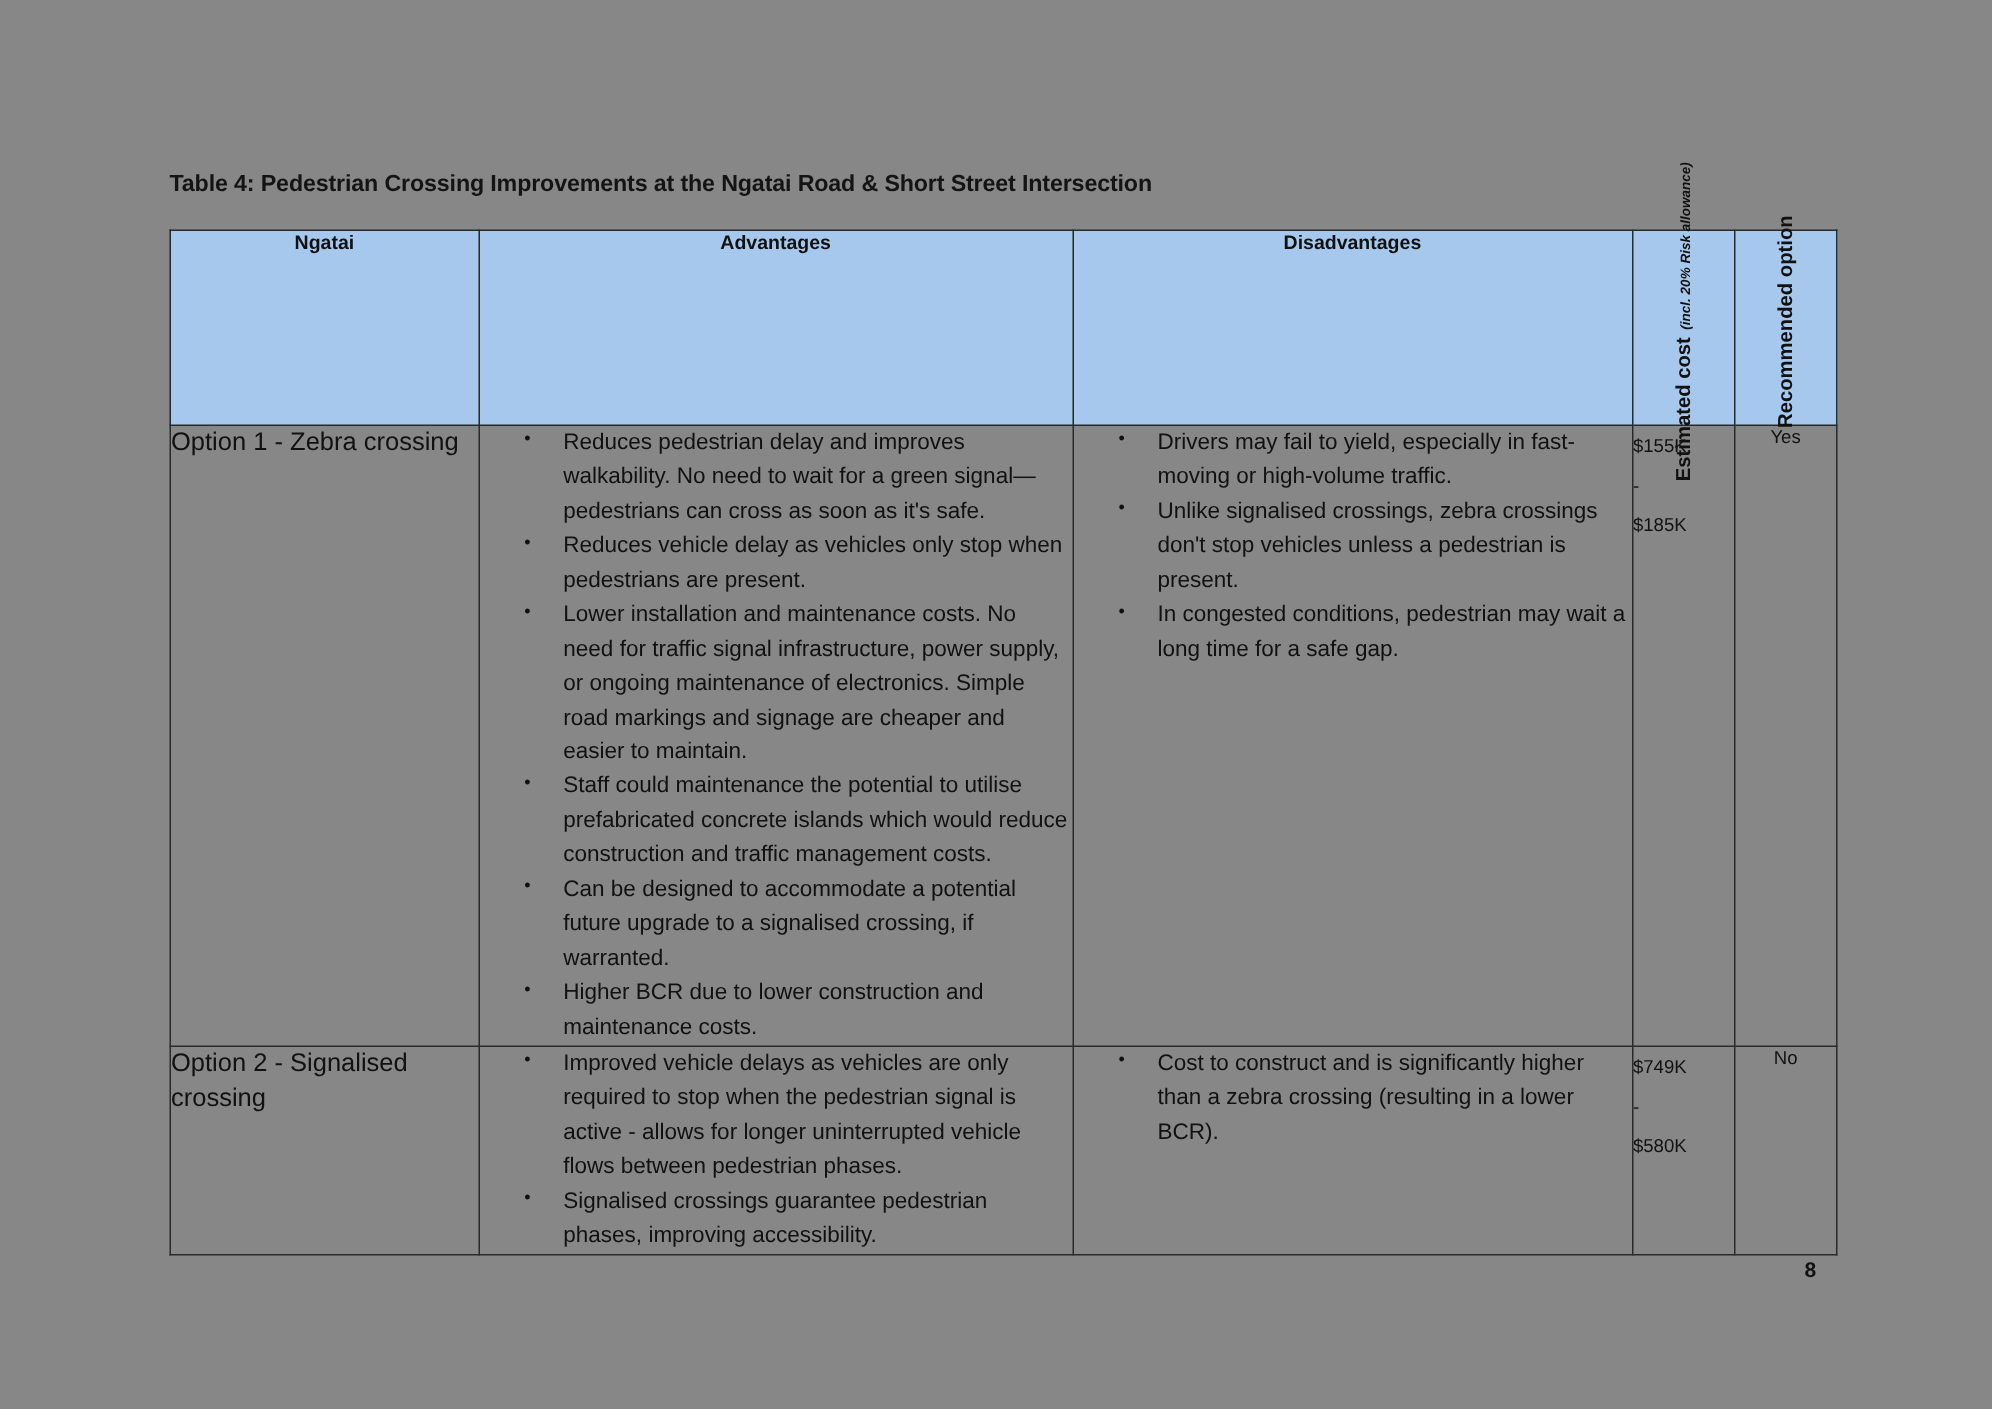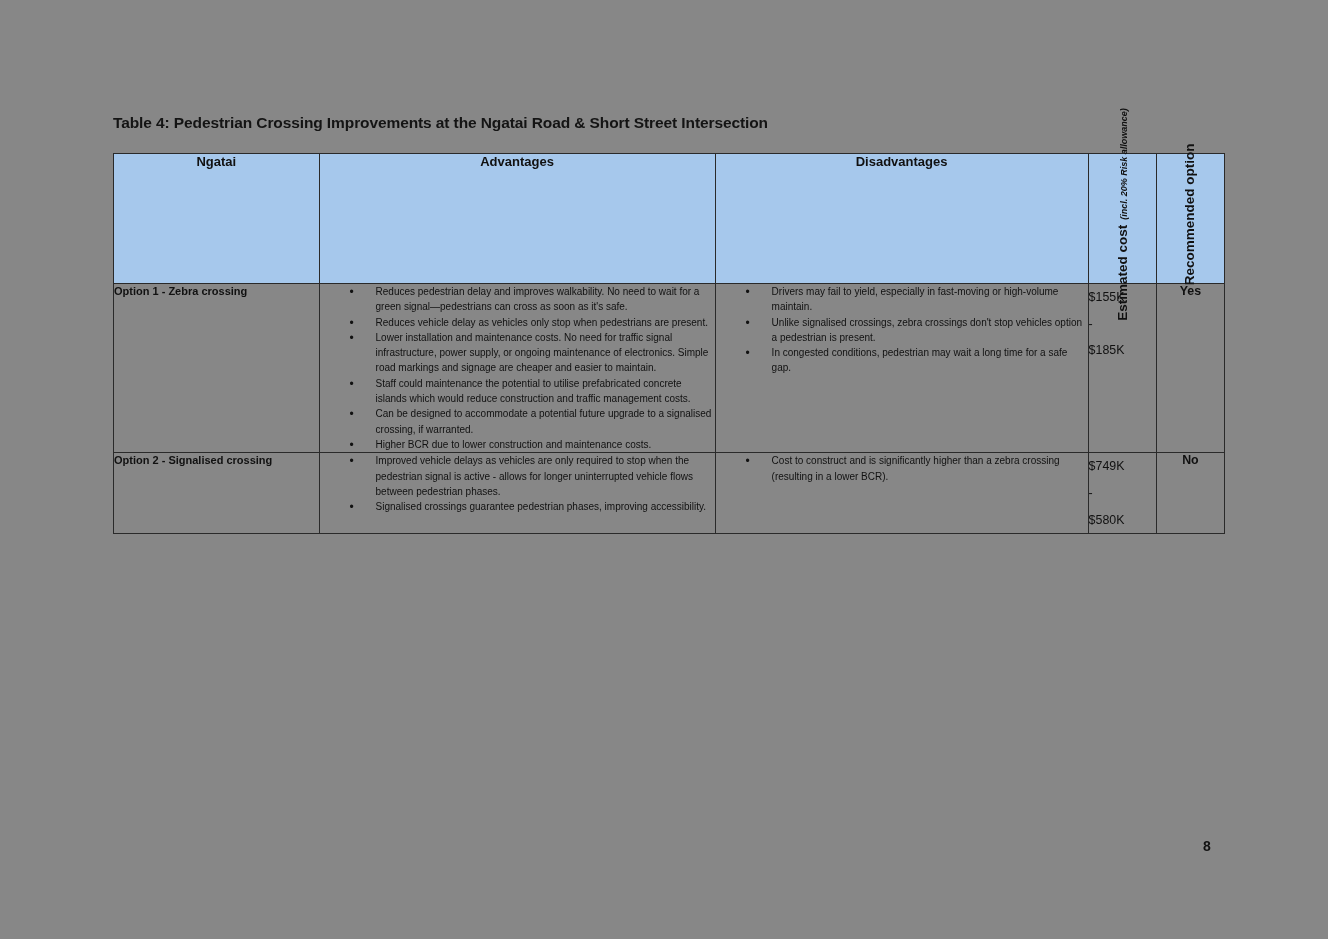--- a/index.html
+++ b/index.html
@@ -90,38 +90,38 @@
     font-size: 13.5px;
     font-weight: bold;
     line-height: 1.25;
     text-align: center;
     color: #111;
   }
 
   
   td.opt-cell {
     padding: 6px 8px 6px 9px;
-    font-size: 11px;
-    font-weight: bold;
+    font-size: 17px;
+    font-weight: normal;
     color: #111;
     line-height: 1.35;
   }
 
   td.list-cell {
     padding: 6px 8px 6px 4px;
   }
 
   ul.bullets {
     margin: 0;
     padding: 0 0 0 30px;
     list-style: none;
   }
   ul.bullets li {
     position: relative;
-    font-size: 10px;
+    font-size: 15px;
     line-height: 1.53;
     color: #111;
     margin: 0 0 0 0;
     padding-left: 26px;
   }
   ul.bullets li::before {
     content: "\2022";
     position: absolute;
     left: 0;
     top: -1px;
@@ -136,21 +136,20 @@
     color: #111;
     line-height: 2.15;
     padding: 4px 2px;
   }
   td.rec-cell {
     text-align: center;
     vertical-align: middle;
     font-size: 12.4px;
     color: #111;
     padding: 4px 2px;
-    font-weight: bold;
   }
 
   .page-number {
     position: absolute;
     left: 1203px;
     top: 838px;
     font-size: 14px;
     color: #111;
     font-weight: bold;
   }
@@ -199,22 +198,22 @@
             <li>Reduces pedestrian delay and improves walkability. No need to wait for a green signal—pedestrians can cross as soon as it's safe.</li>
             <li>Reduces vehicle delay as vehicles only stop when pedestrians are present.</li>
             <li>Lower installation and maintenance costs. No need for traffic signal infrastructure, power supply, or ongoing maintenance of electronics. Simple road markings and signage are cheaper and easier to maintain.</li>
             <li>Staff could maintenance the potential to utilise prefabricated concrete islands which would reduce construction and traffic management costs.</li>
             <li>Can be designed to accommodate a potential future upgrade to a signalised crossing, if warranted.</li>
             <li>Higher BCR due to lower construction and maintenance costs.</li>
           </ul>
         </td>
         <td class="list-cell">
           <ul class="bullets">
-            <li>Drivers may fail to yield, especially in fast-moving or high-volume maintain.</li>
-            <li>Unlike signalised crossings, zebra crossings don't stop vehicles option a pedestrian is present.</li>
+            <li>Drivers may fail to yield, especially in fast-moving or high-volume traffic.</li>
+            <li>Unlike signalised crossings, zebra crossings don't stop vehicles unless a pedestrian is present.</li>
             <li>In congested conditions, pedestrian may wait a long time for a safe gap.</li>
           </ul>
         </td>
         <td class="cost-cell">
           <div>$155K</div>
           <div>-</div>
           <div>$185K</div>
         </td>
         <td class="rec-cell">Yes</td>
       </tr>

